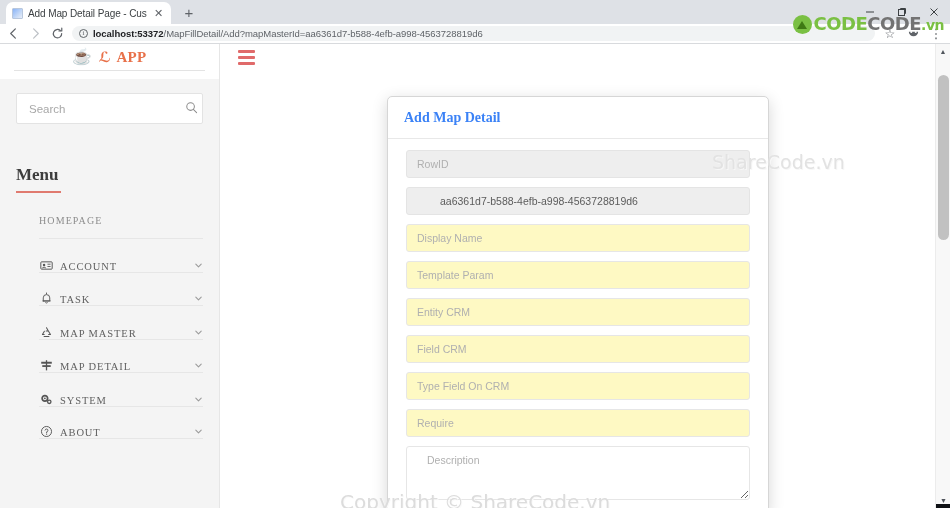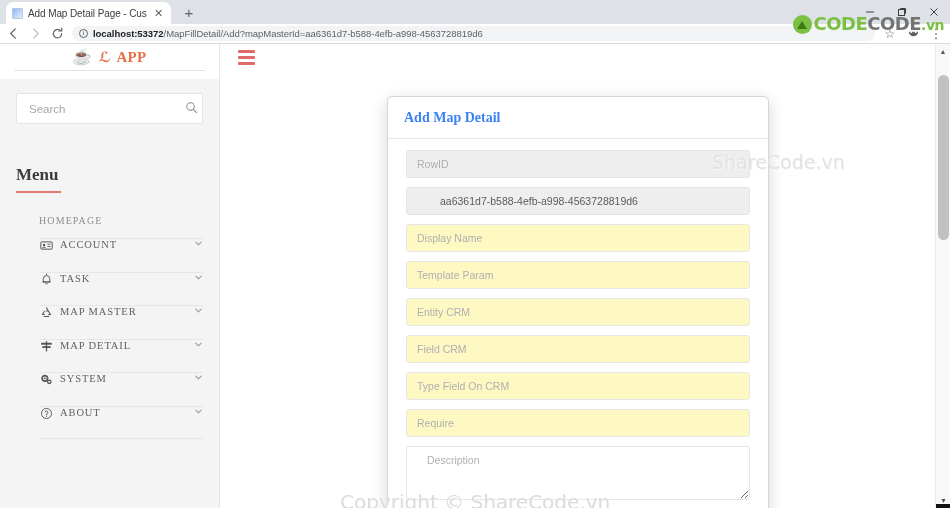--- a/index.html
+++ b/index.html
@@ -227,21 +227,21 @@
 
   .nav { padding: 22px 16px 0 16px; margin-left: 23px; }
   .nav-section {
     font-size: 10px; letter-spacing: 1.1px;
     color: #8d8d8d;
     font-family: "Liberation Serif", serif;
     padding: 0 0 12px 0;
     text-transform: uppercase;
   }
   .nav-item {
-    display: flex; align-items: flex-start;
+    display: flex; align-items: flex-end;
     height: 33.5px;
     border-top: 1px solid #e6e6e6;
     color: #6d6d6d;
     cursor: pointer;
     gap: 7px;
   }
   .nav-item:last-child { border-bottom: 1px solid #e6e6e6; }
   .nav-icon {
     width: 14px; flex: 0 0 auto;
     display:flex; align-items:center; justify-content:center;

